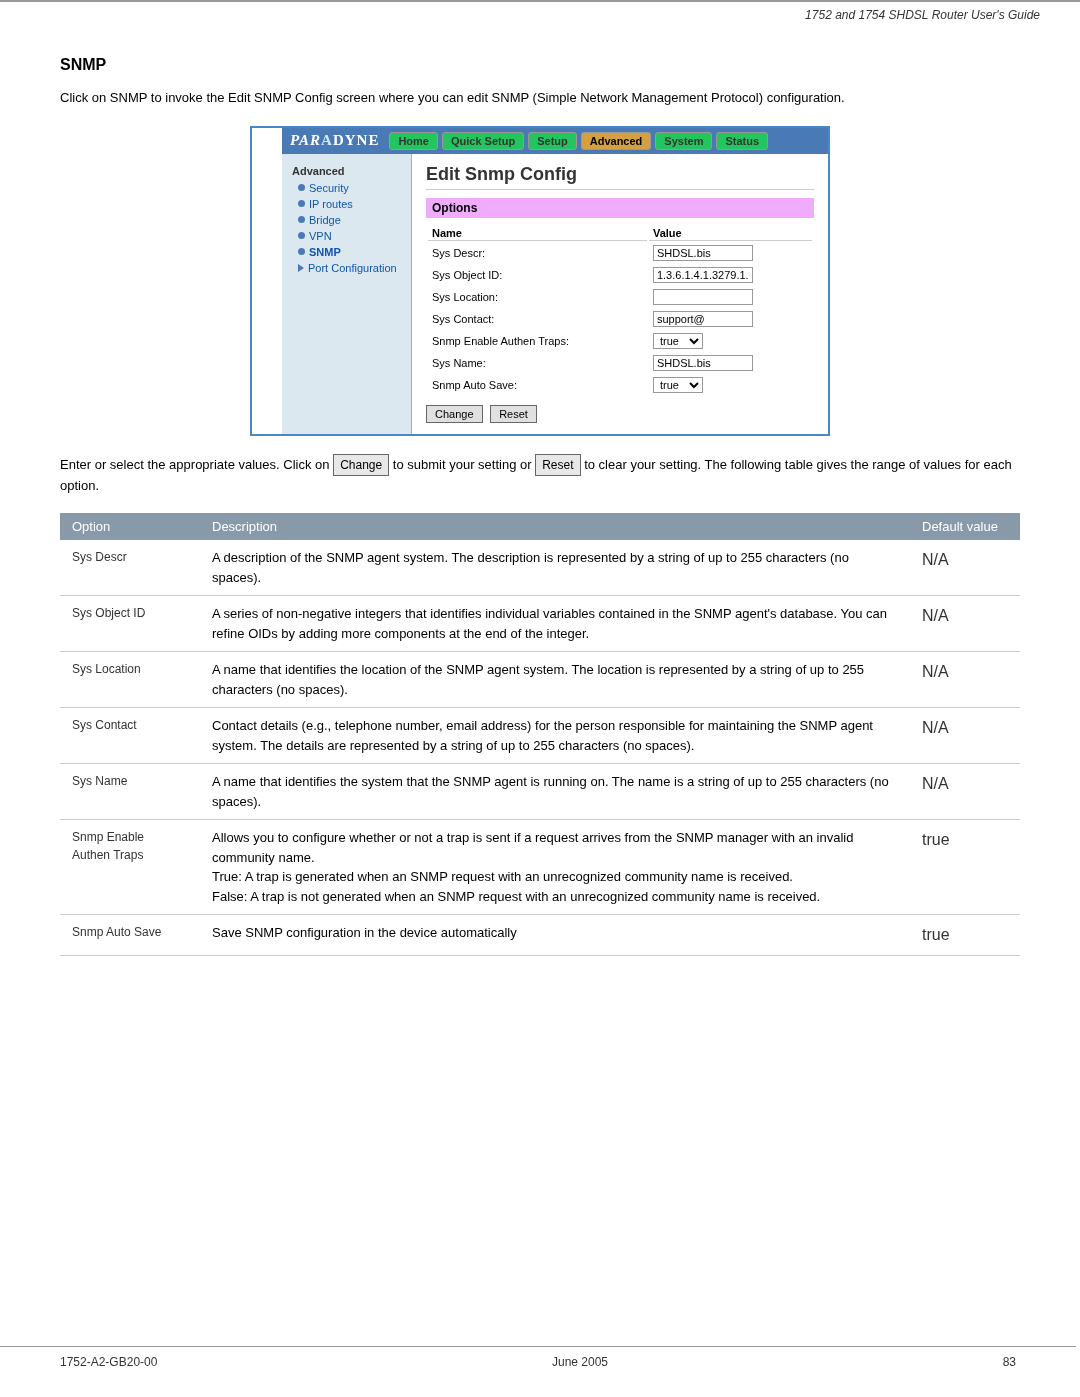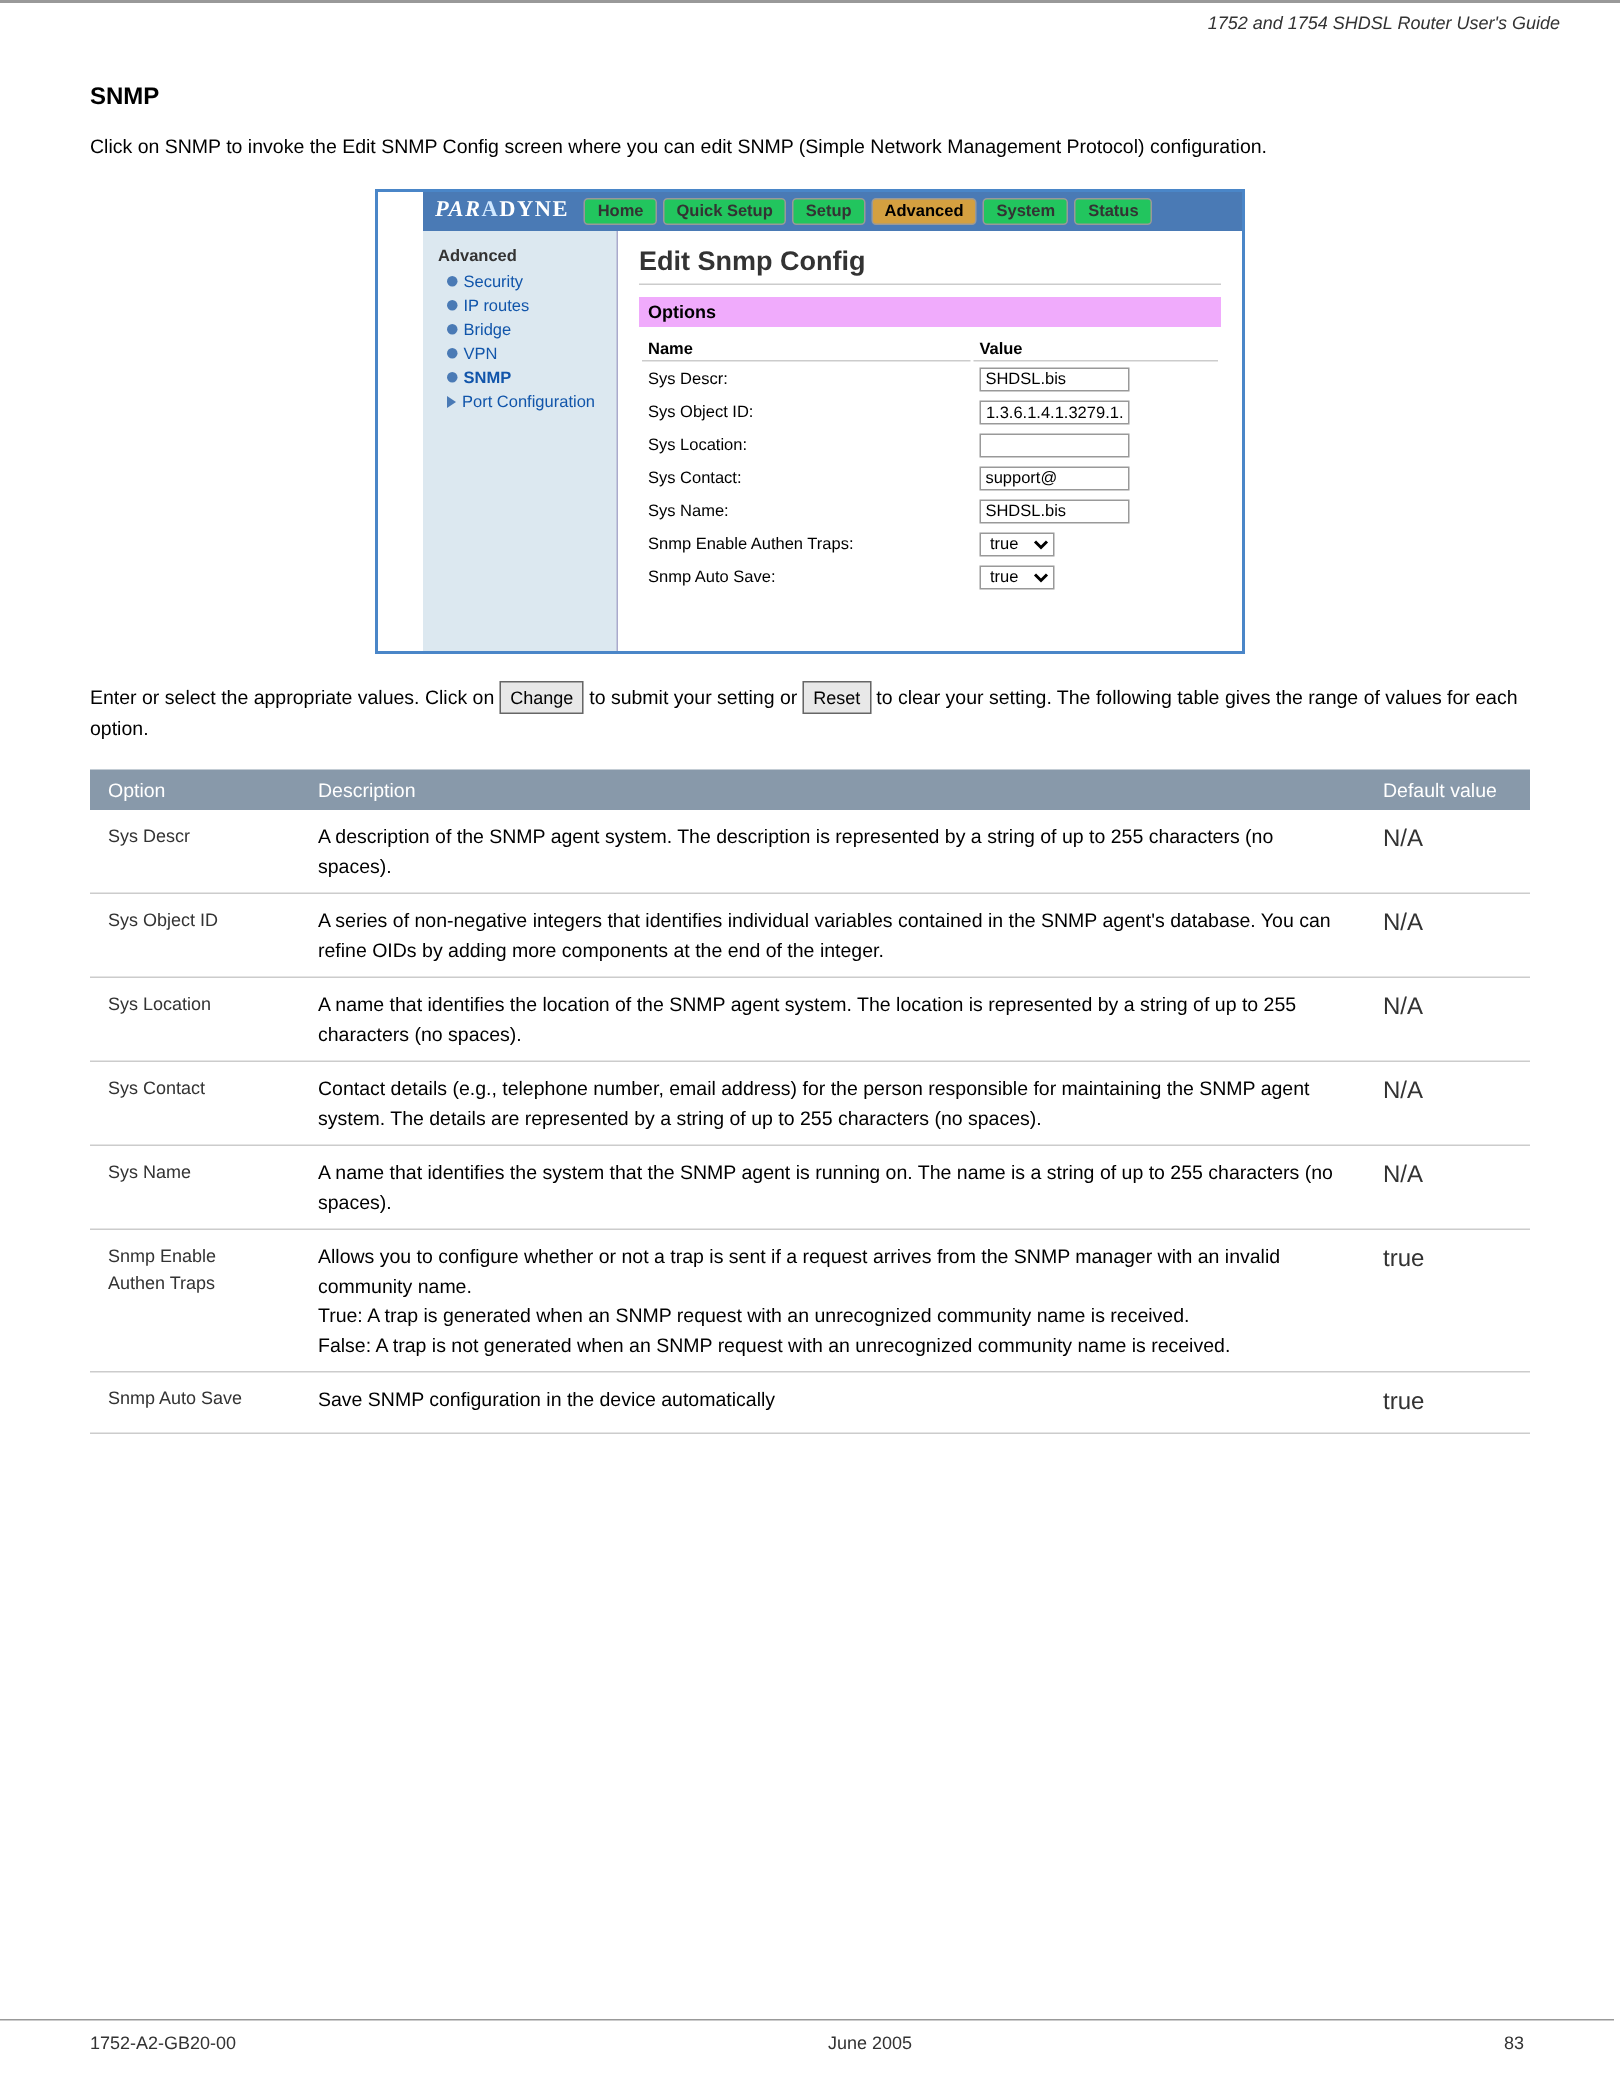--- a/index.html
+++ b/index.html
@@ -376,44 +376,48 @@
               </tr>
               <tr>
                 <td>Sys Location:</td>
                 <td><input class="form-input" type="text" value="" style=""></td>
               </tr>
               <tr>
                 <td>Sys Contact:</td>
                 <td><input class="form-input" type="text" value="support@" style=""></td>
               </tr>
               <tr>
-                <td>Sys Name:</td>
-                <td><input class="form-input" type="text" value="SHDSL.bis" style=""></td>
-              </tr>
-              <tr>
                 <td>Snmp Enable Authen Traps:</td>
                 <td>
                   <select class="form-select">
                     <option value="true">true</option>
                     <option value="false">false</option>
                   </select>
                 </td>
               </tr>
               <tr>
+                <td>Sys Name:</td>
+                <td><input class="form-input" type="text" value="SHDSL.bis" style=""></td>
+              </tr>
+              <tr>
                 <td>Snmp Auto Save:</td>
                 <td>
                   <select class="form-select">
                     <option value="true">true</option>
                     <option value="false">false</option>
                   </select>
                 </td>
               </tr>
             </tbody>
           </table>
 
+          <div class="btn-row">
+            <button class="form-btn">Change</button>
+            <button class="form-btn">Reset</button>
+          </div>
         </div>
       </div>
     </div>
 
     <p class="instruction-text">
       <span>Enter or select the appropriate values. Click on </span>
       <span class="inline-btn">Change</span>
       <span> to submit your setting or </span>
       <span class="inline-btn">Reset</span>
       <span> to clear your setting. The following table gives the range of values for each option.</span>

